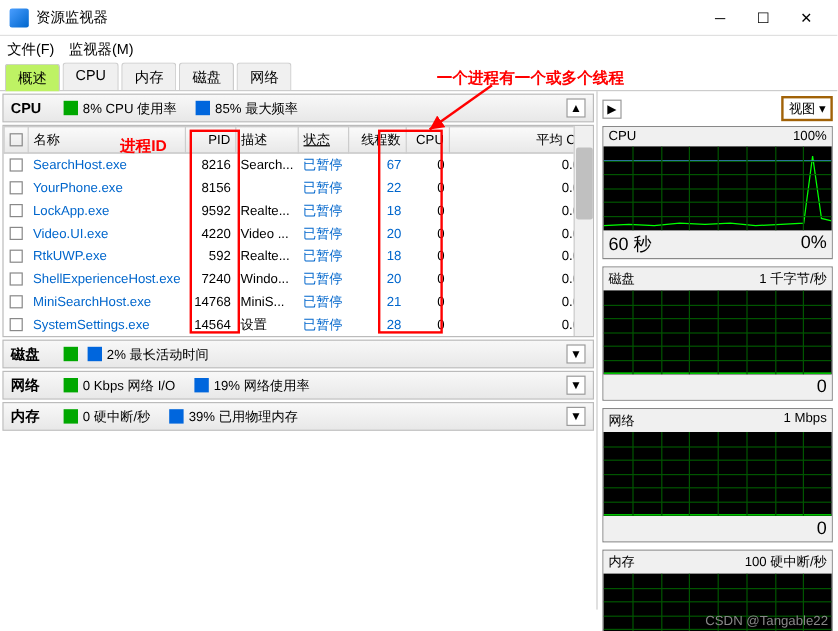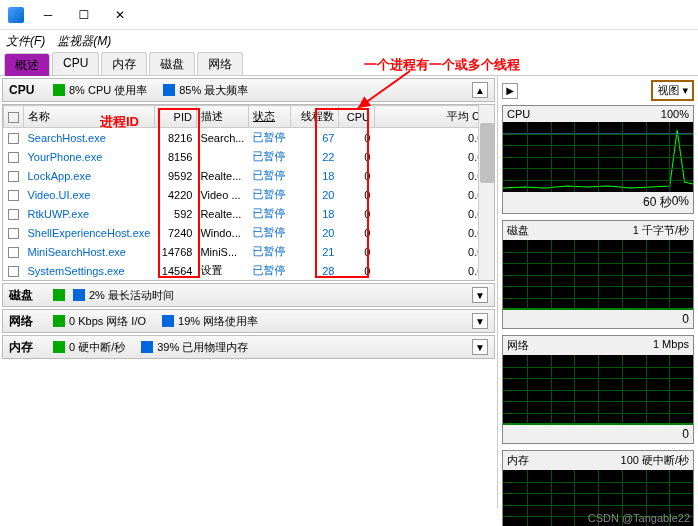--- a/index.html
+++ b/index.html
@@ -3,24 +3,24 @@
 <meta charset="utf-8">
 <style>
 * { box-sizing: border-box; margin: 0; padding: 0; font-family: "Microsoft YaHei", "Segoe UI", sans-serif; }
 body { width: 698px; height: 526px; background: #fff; position: relative; overflow: hidden; font-size: 12px; }
 .titlebar { height: 30px; display: flex; align-items: center; padding: 0 8px; border-bottom: 1px solid #e0e0e0; }
 .appicon { width: 16px; height: 16px; margin-right: 6px; background: linear-gradient(135deg,#4a9eff,#0066cc); border-radius: 2px; }
 .title { flex: 1; font-size: 12px; }
 .winbtns { display: flex; gap: 0; }
 .winbtn { width: 36px; height: 28px; display: flex; align-items: center; justify-content: center; font-size: 12px; cursor: pointer; }
 .menubar { height: 22px; display: flex; align-items: center; padding: 0 6px; gap: 12px; font-size: 12px; }
-.menu-item { cursor: pointer; font-style: italic; }
+.menu-item { cursor: pointer; }
 .tabs { height: 24px; display: flex; border-bottom: 1px solid #ccc; padding-left: 4px; }
 .tab { padding: 3px 10px; border: 1px solid #ccc; border-bottom: none; margin-right: 2px; background: #f0f0f0; cursor: pointer; font-size: 12px; border-radius: 3px 3px 0 0; }
-.tab.active { background: #a21caf; position: relative; top: 1px; }
+.tab.active { background: #bef264; position: relative; top: 1px; }
 .main { display: flex; height: calc(100% - 76px - 18px); }
 .leftpane { width: 498px; border-right: 1px solid #ccc; overflow: hidden; }
 .rightpane { flex: 1; padding: 4px; }
 .section-head { height: 24px; background: linear-gradient(#f8f8f8,#e8e8e8); border: 1px solid #bbb; display: flex; align-items: center; padding: 0 6px; font-size: 12px; font-weight: bold; margin: 2px; }
 .section-head .chip { width: 12px; height: 12px; margin: 0 4px; }
 .chip.green { background: #00a800; }
 .chip.blue { background: #0066dd; }
 .section-head .metric { font-weight: normal; margin-right: 12px; font-size: 11px; }
 .section-head .spacer { flex: 1; }
 .expbtn { width: 16px; height: 16px; border: 1px solid #999; background: #fff; display: flex; align-items: center; justify-content: center; font-size: 10px; cursor: pointer; }
@@ -32,33 +32,34 @@
 .table td.link { color: #0066cc; }
 .chk { width: 11px; height: 11px; border: 1px solid #888; display: inline-block; vertical-align: middle; }
 .annot { position: absolute; color: #ff0000; font-size: 13px; font-weight: bold; pointer-events: none; z-index: 50; }
 .redbox { position: absolute; border: 2px solid #ff0000; pointer-events: none; z-index: 40; }
 .arrow { position: absolute; z-index: 45; }
 .minichart { border: 1px solid #888; margin-bottom: 6px; }
 .minichart-head { display: flex; justify-content: space-between; padding: 2px 4px; font-size: 11px; background: #f0f0f0; }
 .minichart-body { height: 70px; background: #000; position: relative; overflow: hidden; }
 .grid-v { position: absolute; width: 1px; height: 100%; background: #005500; }
 .grid-h { position: absolute; height: 1px; width: 100%; background: #005500; }
-.minichart-foot { display: flex; justify-content: flex-end; padding: 2px 4px; font-size: 12px; background: #f0f0f0; }
+.minichart-foot { display: flex; justify-content: space-between; padding: 2px 4px; font-size: 15px; background: #f0f0f0; }
 .rightpane-head { display: flex; align-items: center; margin-bottom: 4px; gap: 4px; }
 .viewsel { border: 2px solid #a16207; padding: 1px 4px; font-size: 11px; background: #fff; }
 .footer { position: absolute; bottom: 2px; right: 8px; font-size: 11px; color: #888; }
 .scrollbar-v { position: absolute; right: 0; top: 0; width: 16px; height: 100%; background: #f0f0f0; border-left: 1px solid #ccc; }
 .scrollbar-v .thumb { position: absolute; width: 14px; left: 1px; background: #c0c0c0; border-radius: 2px; }
 .section-label { font-weight: bold; min-width: 40px; display: inline-block; }
 </style>
 </head>
 <body>
 
 <div class="titlebar">
   <div class="appicon"></div>
+  <div class="title">资源监视器</div>
   <div class="winbtns">
     <div class="winbtn">─</div>
     <div class="winbtn">☐</div>
     <div class="winbtn">✕</div>
   </div>
 </div>
 
 <div class="menubar">
   <span class="menu-item">文件(F)</span>
   <span class="menu-item">监视器(M)</span>

